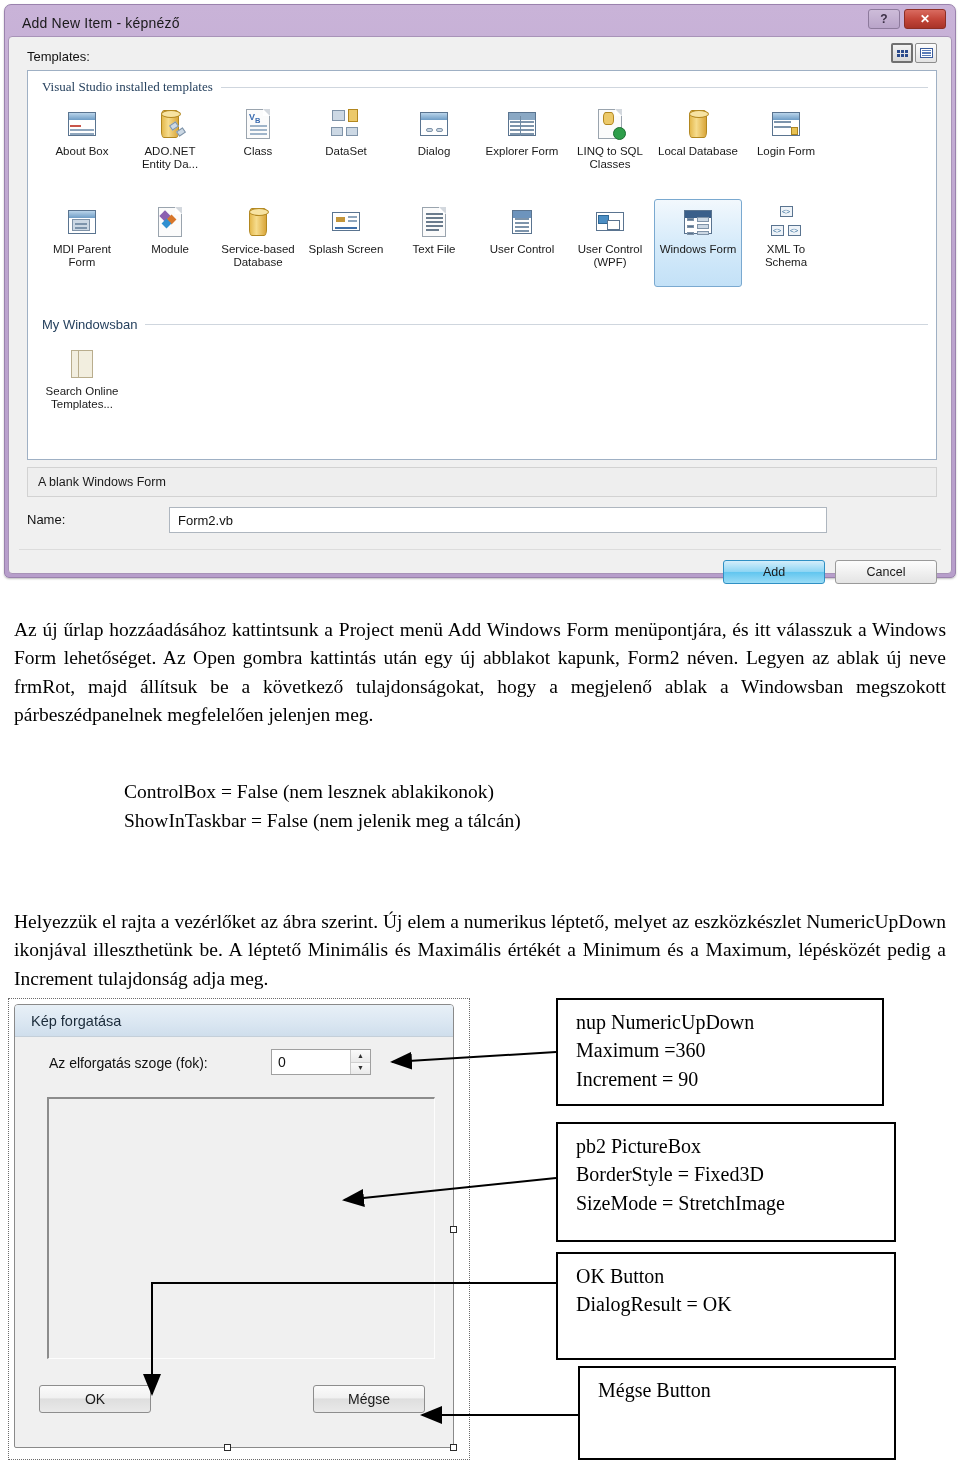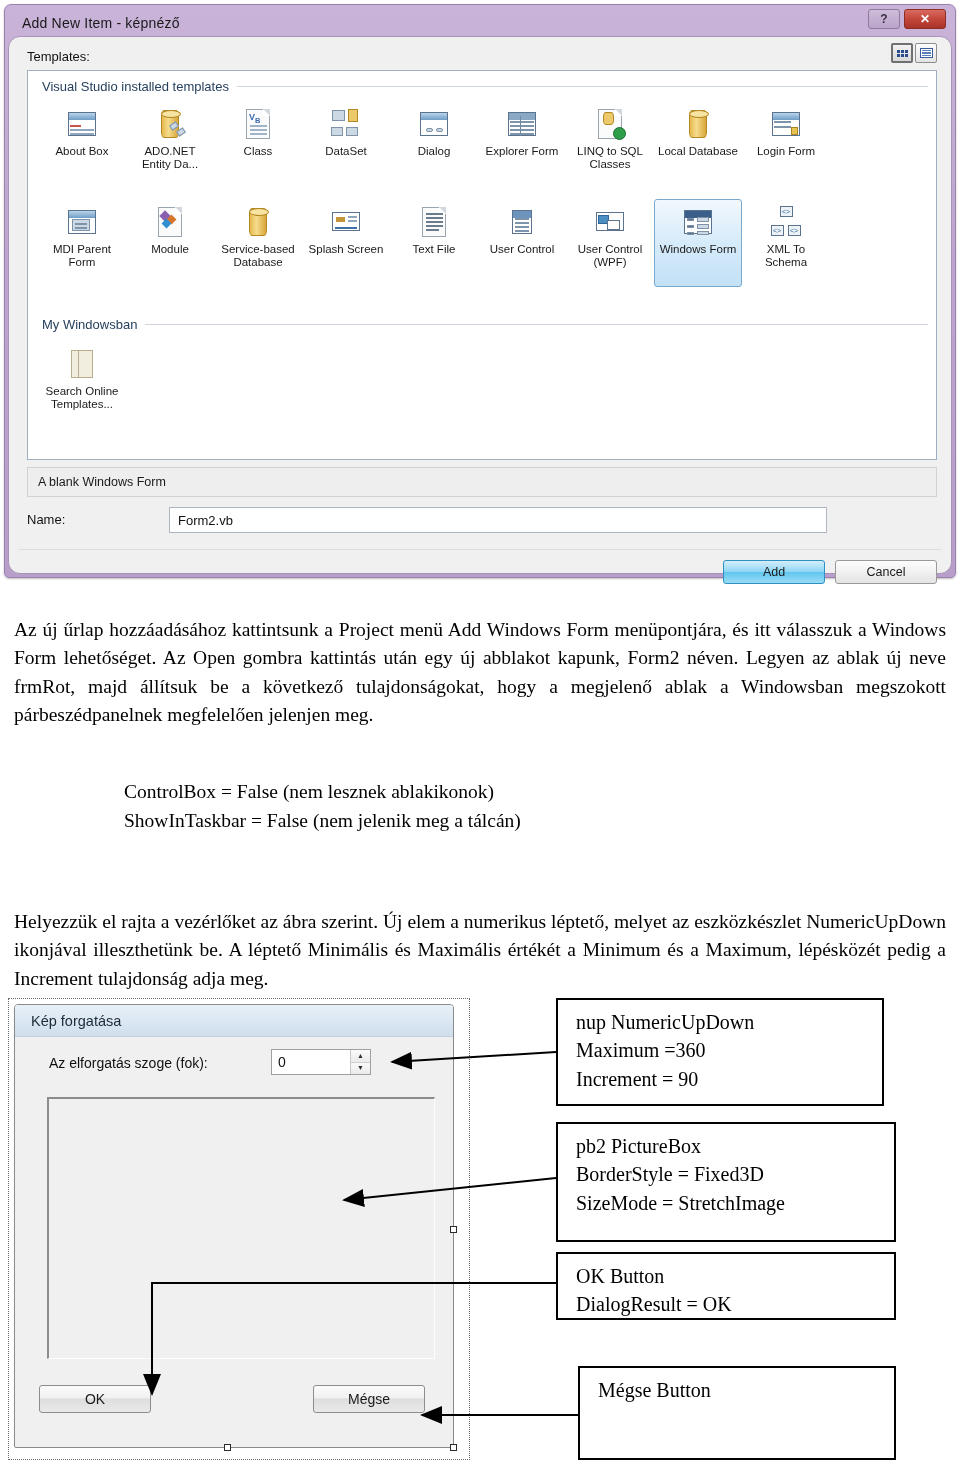--- a/index.html
+++ b/index.html
@@ -40,21 +40,21 @@
   }
   #btn-help{ right:52px; background:linear-gradient(to bottom,#cdbcd9,#b9a4c9); color:#3b2f45; }
   #btn-close{ right:6px; width:42px;
     background:linear-gradient(to bottom,#d96b60 0%,#c4463a 50%,#a83328 100%);
     border-color:#8c2e24; }
 
   #vs-body{
     position:absolute; left:3px; right:3px; top:31px; bottom:3px;
     background:#f0f0f0;
     border:1px solid #a893b8;
-    border-radius:12px;
+    border-radius:4px;
   }
 
   #templates-label{
     position:absolute; left:18px; top:12px;
     font-size:13px; color:#111;
     font-family:"Liberation Sans", sans-serif;
   }
   #view-toggle{
     position:absolute; right:14px; top:6px;
     display:flex; gap:2px;
@@ -74,21 +74,21 @@
     position:absolute; left:18px; right:14px; top:33px; height:390px;
     background:#ffffff; border:1px solid #9fb0c4;
   }
   .group-head{
     position:absolute; left:0; right:8px;
     display:flex; align-items:center; gap:8px;
     font-size:13px; color:#26415e;
     font-family:"Liberation Sans", sans-serif;
   }
   .group-head .gline{ flex:1; height:1px; background:#cfd6de; }
-  #grp-installed{ top:8px; left:14px; }
+  #grp-installed{ top:8px; left:14px;font-family:Liberation Serif, serif; }
   #grp-mine{ top:246px; left:14px; }
 
   .tpl-row{ position:absolute; left:10px; right:4px; display:flex; }
   #row1{ top:30px; }
   #row2{ top:128px; }
   #row3{ top:270px; }
   .tpl-item{
     width:88px; min-height:88px;
     display:flex; flex-direction:column; align-items:center;
     padding:5px 2px 3px; border:1px solid transparent; border-radius:3px;
@@ -214,21 +214,21 @@
   
   .annbox{
     position:absolute;
     border:2px solid #000; background:#fff;
     font-family:"Liberation Serif", serif;
     font-size:20px; line-height:1.42; color:#000;
     padding:8px 0 8px 18px;
   }
   #ann-nup{ left:556px; top:998px; width:328px; height:108px; }
   #ann-pb{ left:556px; top:1122px; width:340px; height:120px; }
-  #ann-ok{ left:556px; top:1252px; width:340px; height:68px; }
+  #ann-ok{ left:556px; top:1252px; width:340px; height:108px; }
   #ann-cancel{ left:578px; top:1366px; width:318px; height:94px; }
 
   
   #arrows{ position:absolute; left:0; top:0; width:960px; height:1467px;
            pointer-events:none; }
 </style>
 </head>
 <body>
 
 <div id="vs-dialog">

